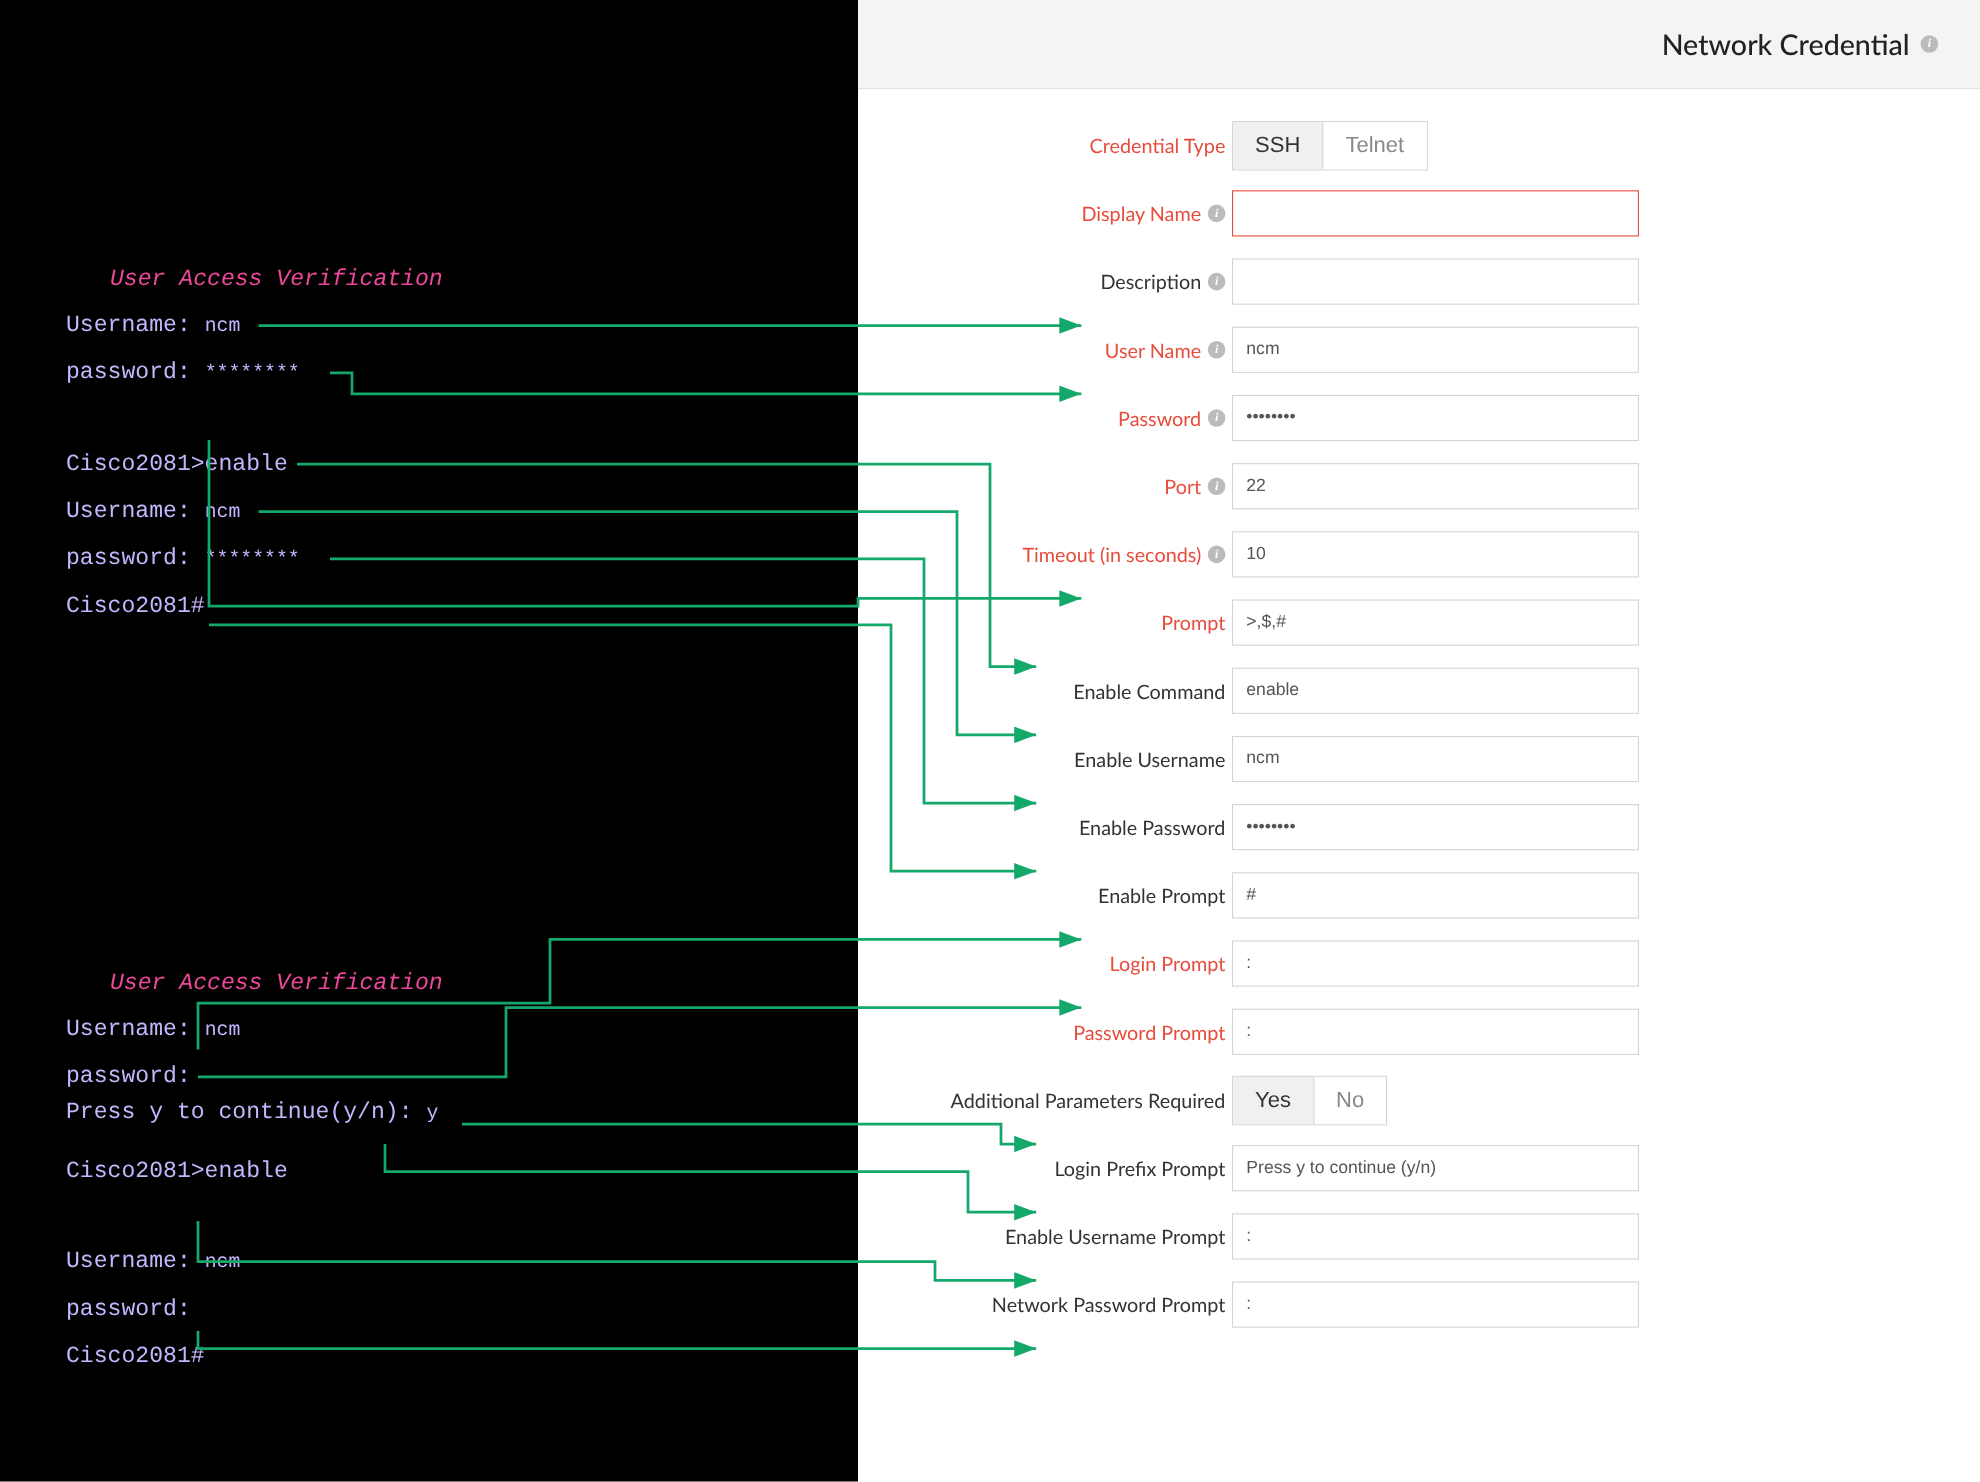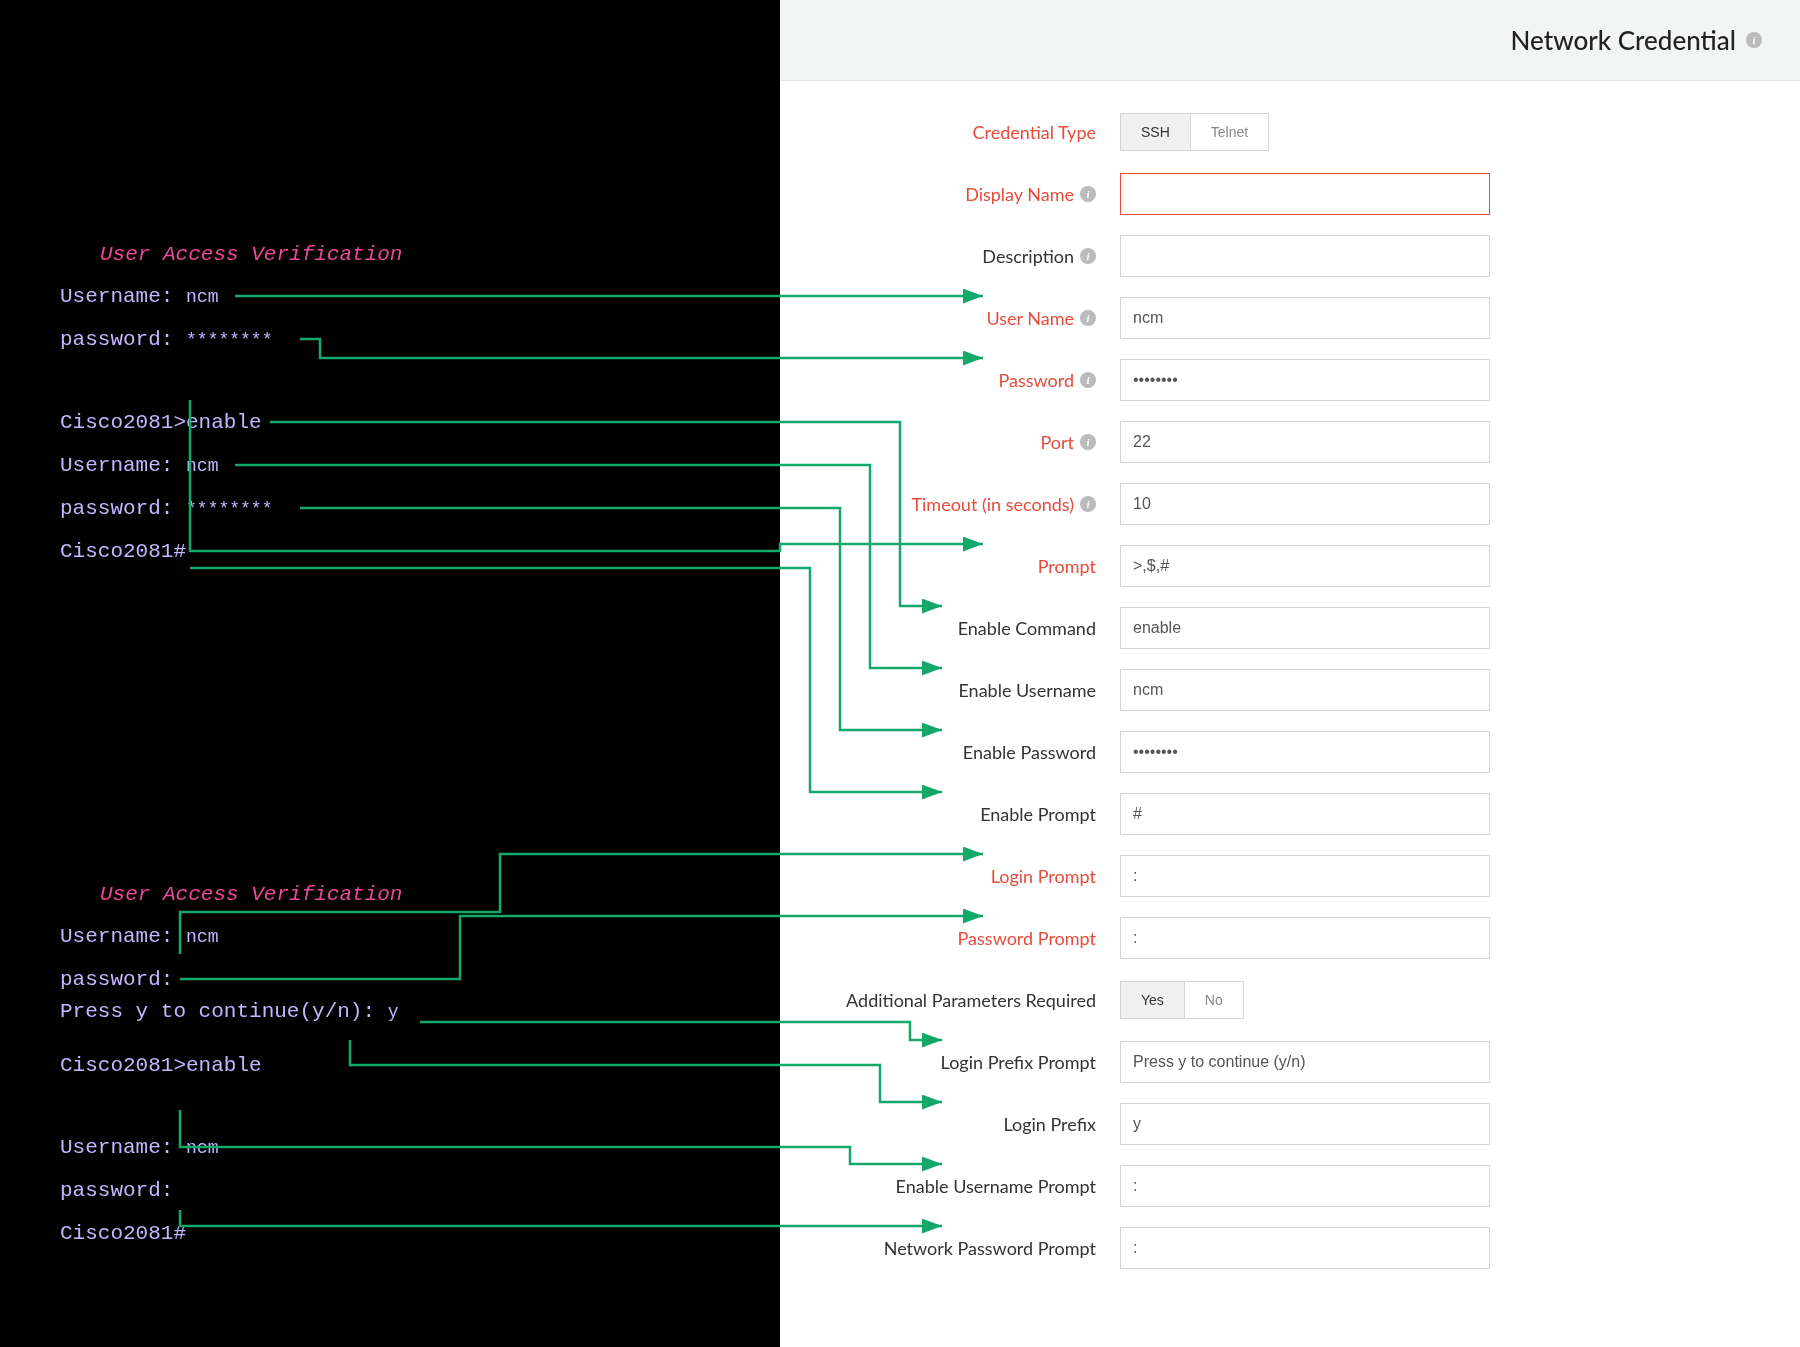--- a/index.html
+++ b/index.html
@@ -56,21 +56,21 @@
   .form-area { padding-top: 20px; }
   .form-row {
     display: flex;
     align-items: center;
     height: 62px;
     padding-right: 40px;
   }
   .label-col {
     width: 340px;
     text-align: right;
-    padding-right: 24px;
+    padding-right: 6px;
     font-size: 18px;
     color: #333;
     display: flex;
     justify-content: flex-end;
     align-items: center;
     gap: 6px;
   }
   .label-col.required { color: #e74c3c; }
   .input-col { flex: 1; max-width: 370px; }
   .text-input {
@@ -82,21 +82,21 @@
     color: #555;
     background: #fff;
   }
   .text-input.error { border-color: #e74c3c; }
   .toggle-group {
     display: inline-flex;
     border: 1px solid #d4d4d4;
   }
   .toggle-btn {
     padding: 10px 20px;
-    font-size: 14px;
+    font-size: 20px;
     background: #fff;
     color: #888;
     cursor: pointer;
     border: none;
   }
   .toggle-btn.active {
     background: #f0f0f0;
     color: #333;
   }
   .toggle-btn + .toggle-btn { border-left: 1px solid #d4d4d4; padding-left: 20px; }
@@ -308,26 +308,20 @@
         </div>
       </div>
 
       <div class="form-row">
         <div class="label-col">
             <span>Login Prefix Prompt</span>
           </div>
         <div class="input-col"><input class="text-input" value="Press y to continue (y/n)" style=""></div>
       </div>
 
-      <div class="form-row">
-        <div class="label-col">
-            <span>Login Prefix</span>
-          </div>
-        <div class="input-col"><input class="text-input" value="y" style=""></div>
-      </div>
 
       <div class="form-row">
         <div class="label-col">
             <span>Enable Username Prompt</span>
           </div>
         <div class="input-col"><input class="text-input" value=":" style=""></div>
       </div>
 
       <div class="form-row">
         <div class="label-col">

